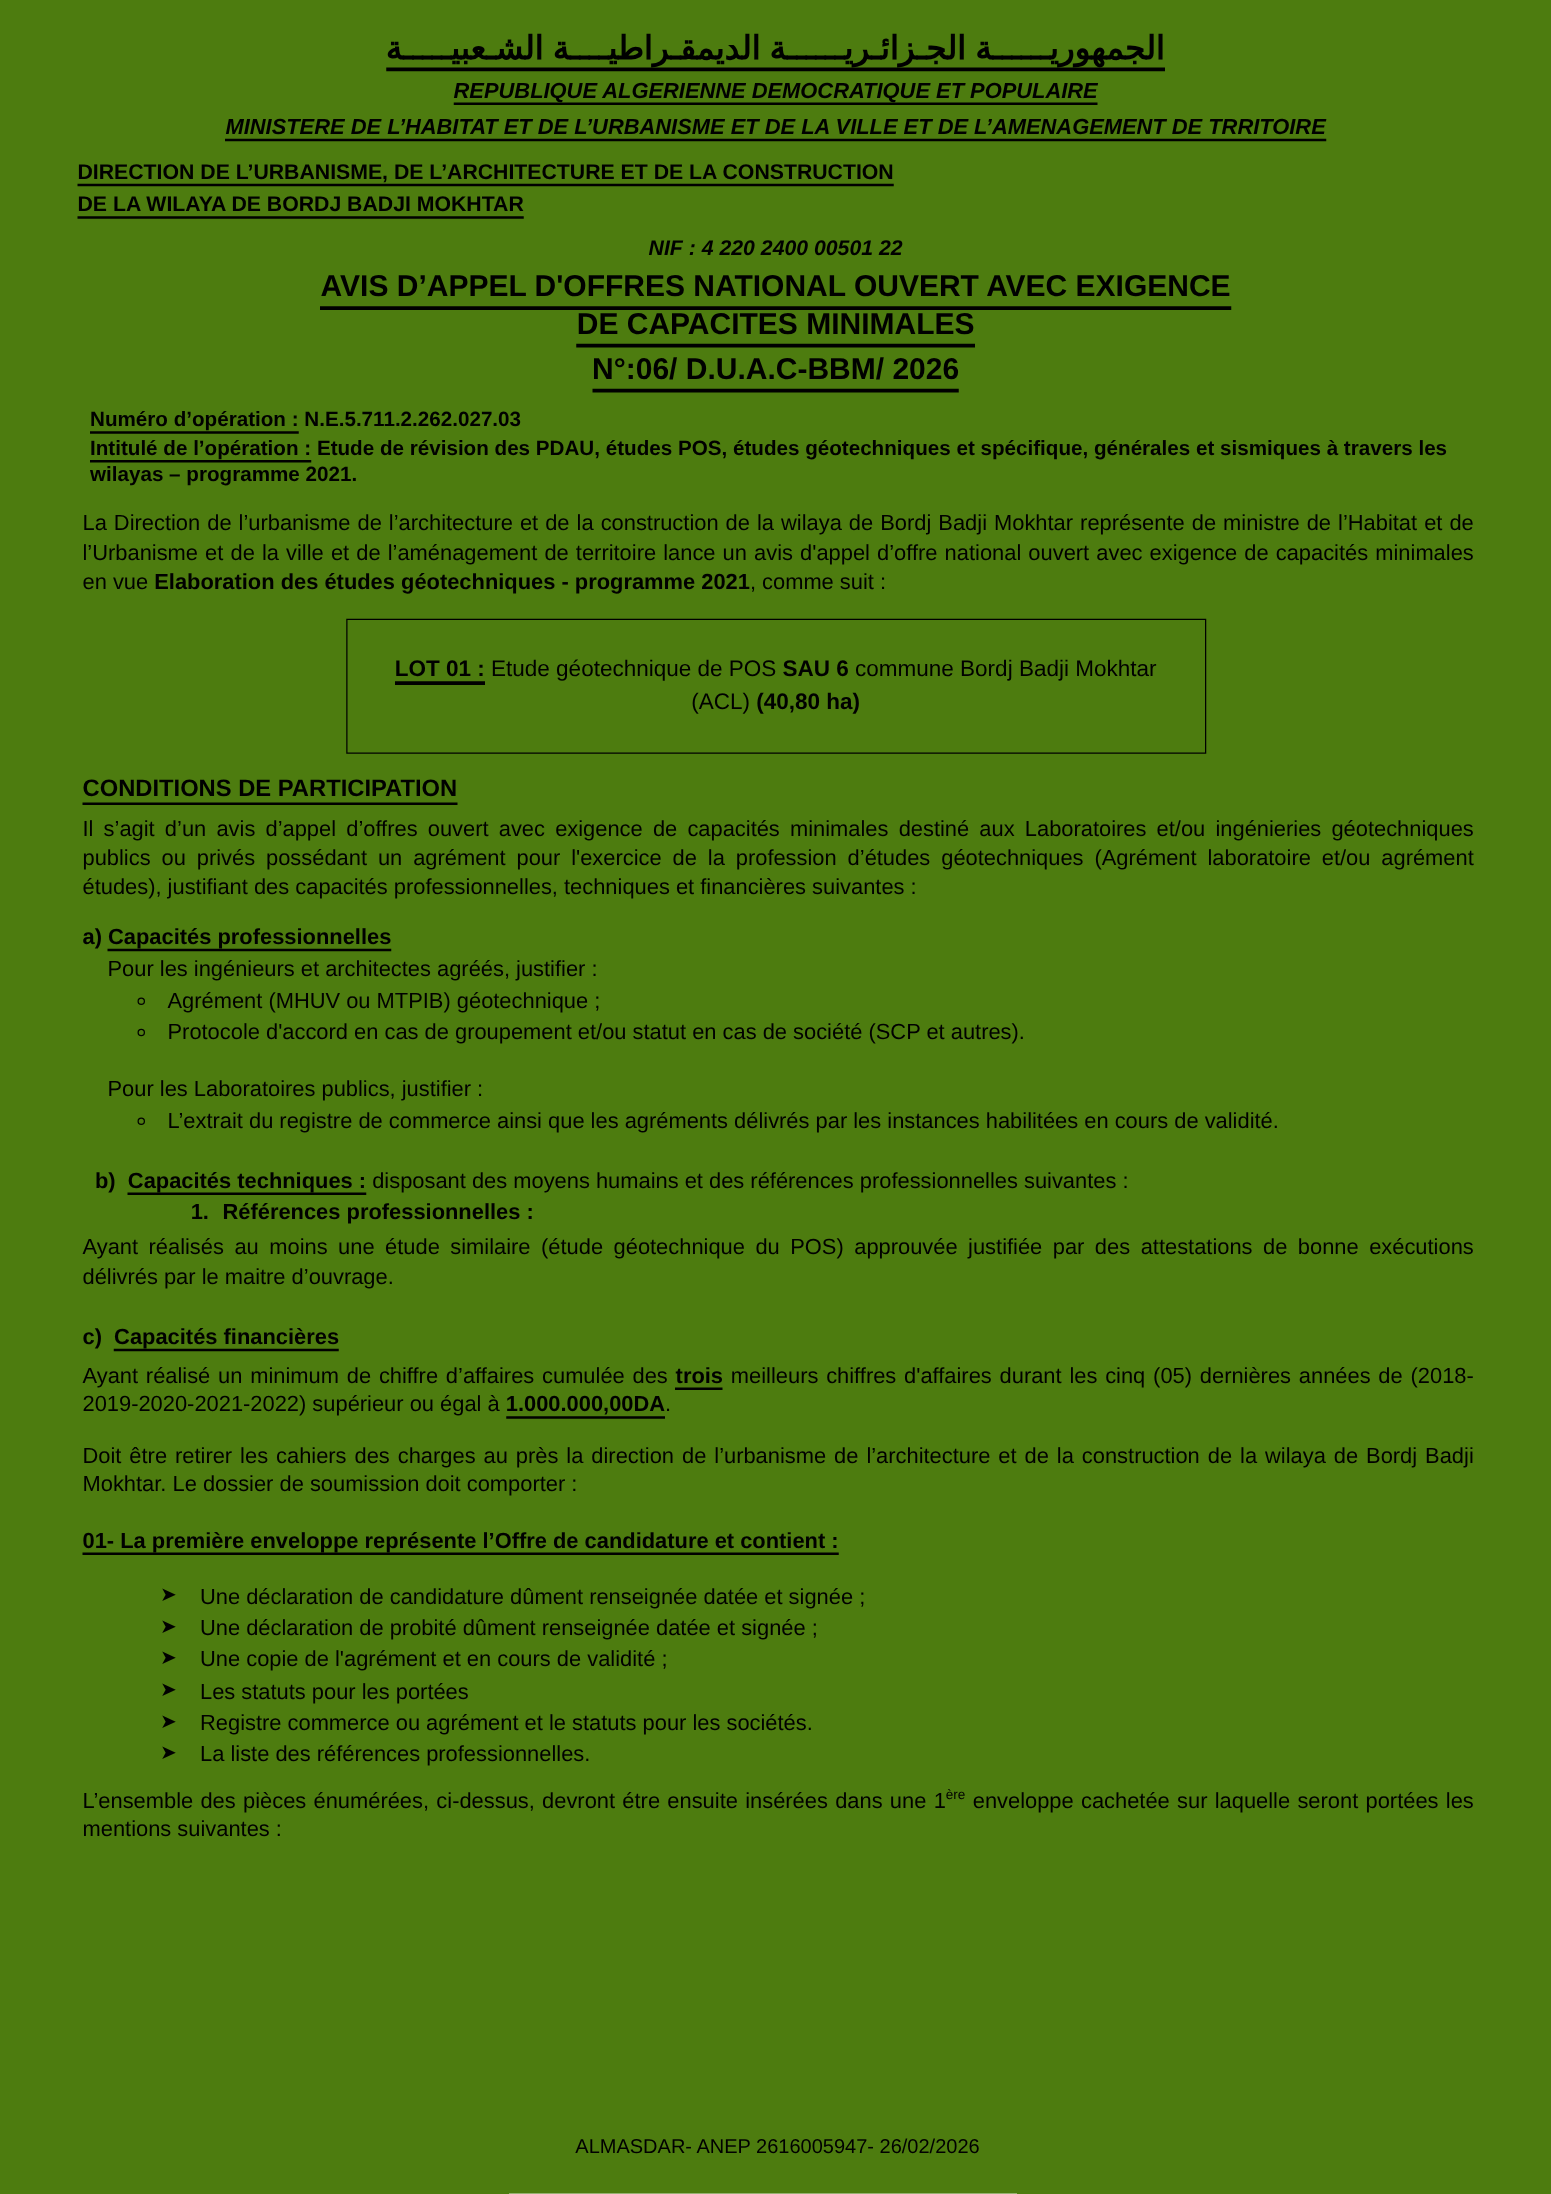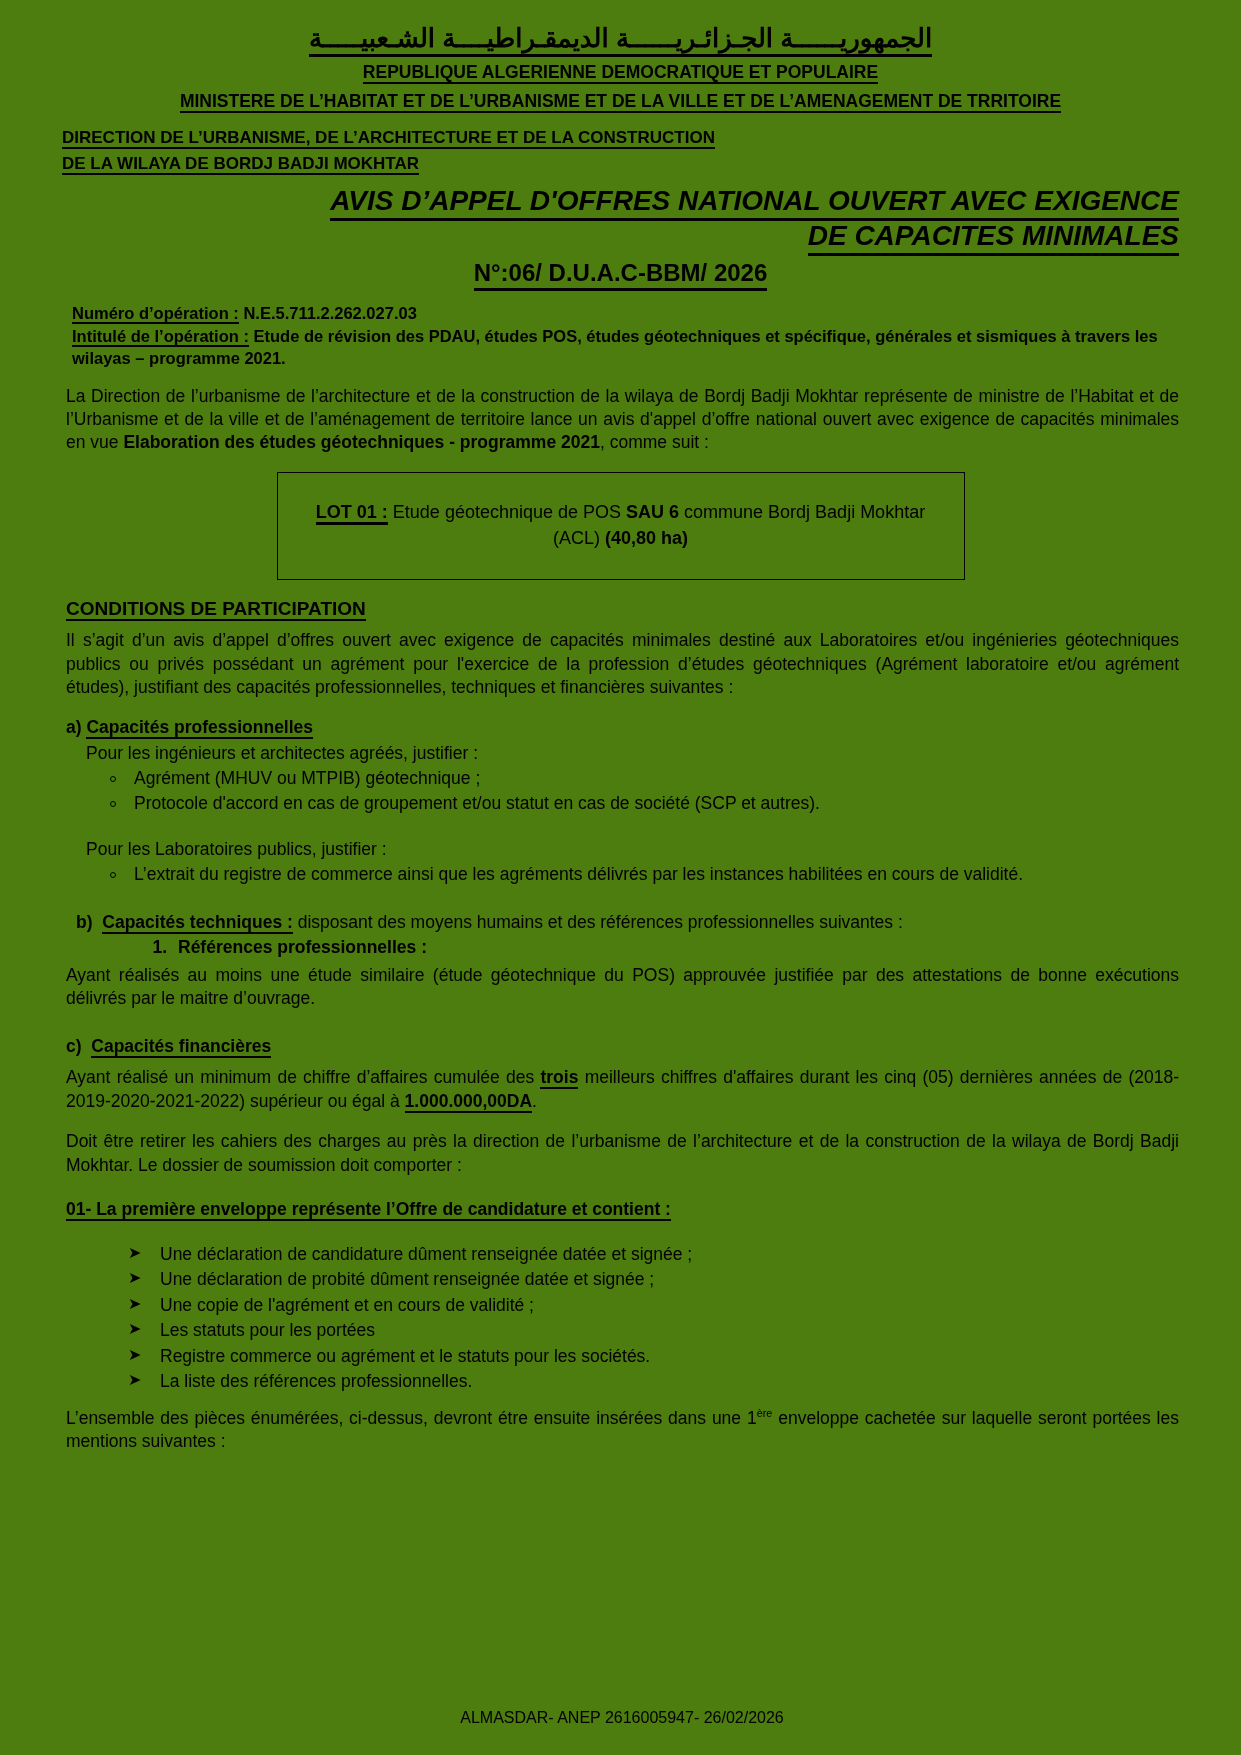--- a/index.html
+++ b/index.html
@@ -39,42 +39,42 @@
   .hdr-line {
     text-align: center;
     font-weight: bold;
     font-size: 17.5px;
     line-height: 1.32;
     margin: 6px 0 0 0;
   }
   .hdr-line span.u {
     border-bottom: 2px solid #000;
     padding-bottom: 0px;
+    font-style: italic;
   }
   .hdr-sub {
     text-align: left;
     font-weight: bold;
     font-size: 17px;
     line-height: 1.45;
     margin-top: 13px;
   }
   .hdr-sub span.u { border-bottom: 2px solid #000; }
 
   .nif {
     text-align: center;
     font-weight: bold;
     font-style: italic;
     font-size: 17px;
     margin-top: 12px;
   }
   .title-main {
-    text-align: right;
-    font-weight: bold;
-    font-style: italic;
-    font-size: 28px;
+    text-align: center;
+    font-weight: bold;
+    font-size: 24px;
     line-height: 1.18;
     margin-top: 7px;
   }
   .title-main span.u { border-bottom: 3px solid #000; padding-bottom: 2px; }
   .title-num {
     text-align: center;
     font-weight: bold;
     font-size: 24px;
     margin-top: 7px;
   }
@@ -214,20 +214,21 @@
 
   <div class="hdr-ar"><span>الجمهوريــــــة الجـزائـريــــــة الديمقـراطيــــة الشـعبيـــــة</span></div>
 
   <div class="hdr-line"><span class="u">REPUBLIQUE ALGERIENNE DEMOCRATIQUE ET POPULAIRE</span></div>
 
   <div class="hdr-line"><span class="u">MINISTERE DE L’HABITAT ET DE L’URBANISME ET DE LA VILLE ET DE L’AMENAGEMENT DE TRRITOIRE</span></div>
 
   <div class="hdr-sub"><span class="u">DIRECTION DE L’URBANISME, DE L’ARCHITECTURE ET DE LA CONSTRUCTION</span></div>
   <div class="hdr-sub" style="margin-top:2px;"><span class="u">DE LA WILAYA DE BORDJ BADJI MOKHTAR</span></div>
 
+  <div class="nif"><span>NIF : 4 220 2400 00501 22</span></div>
 
   <div class="title-main"><span class="u">AVIS D’APPEL D'OFFRES NATIONAL OUVERT AVEC EXIGENCE</span></div>
   <div class="title-main" style="margin-top:2px;"><span class="u">DE CAPACITES MINIMALES</span></div>
   <div class="title-num"><span class="u">N°:06/ D.U.A.C-BBM/ 2026</span></div>
 
   <div class="meta">
     <div>
       <span class="lbl">Numéro d’opération :</span>
       <span>N.E.5.711.2.262.027.03</span>
     </div>

